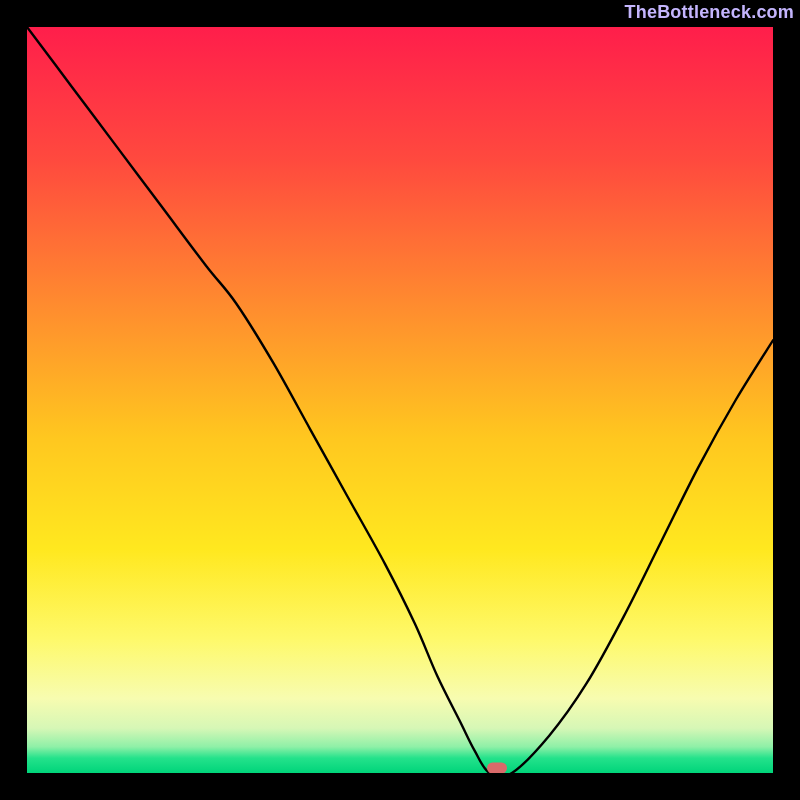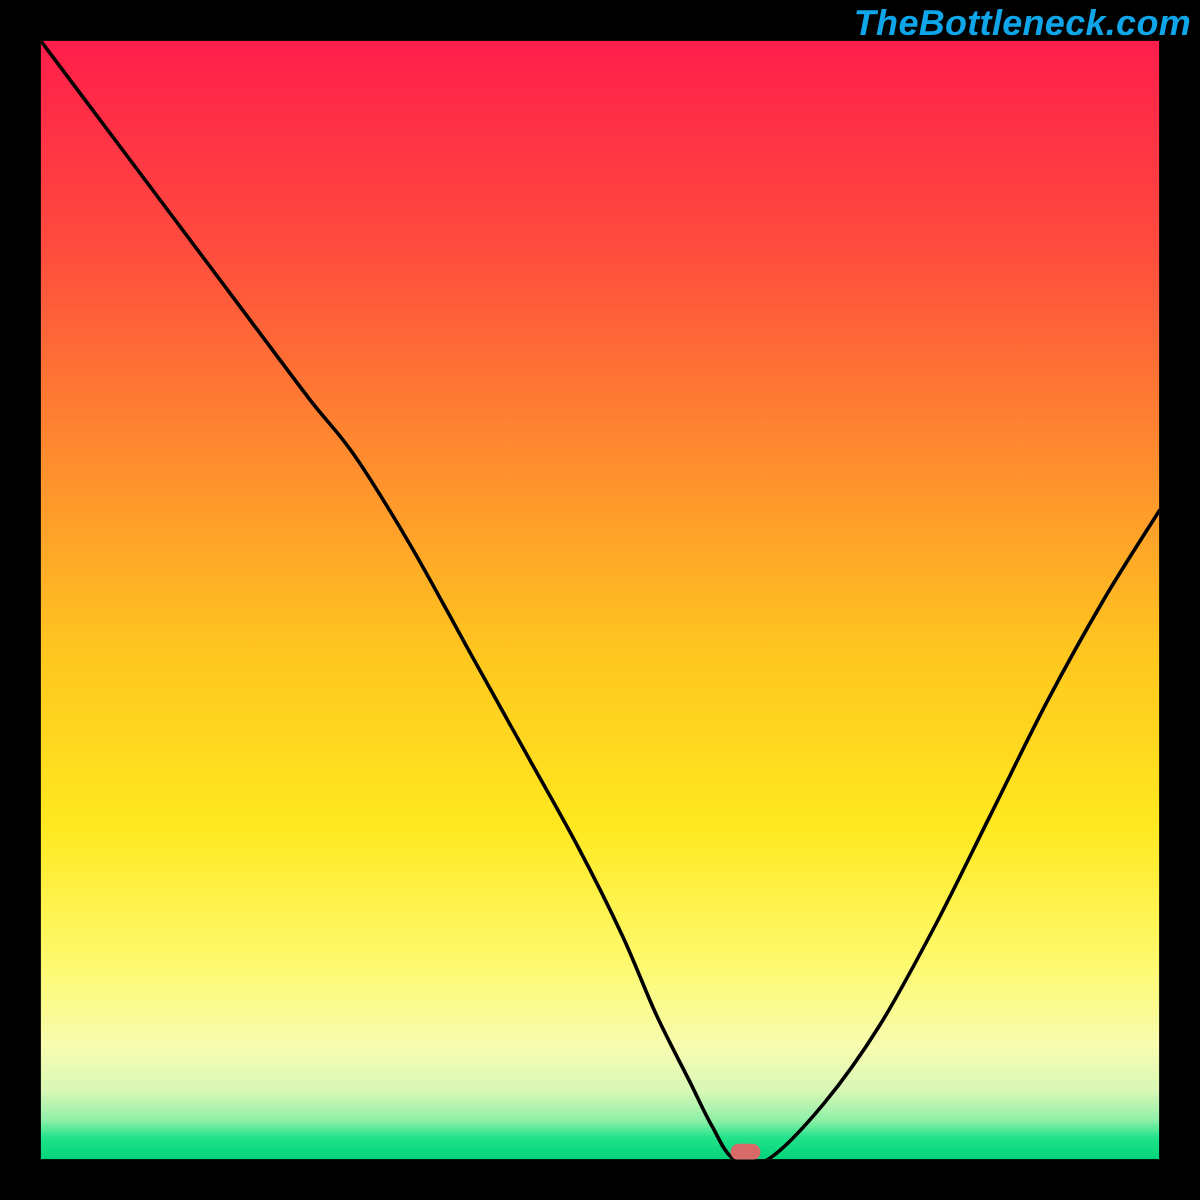--- a/index.html
+++ b/index.html
@@ -14,26 +14,25 @@
   .stage {
     position: relative;
     width: 800px;
     height: 800px;
     background: #000;
   }
   .watermark {
     position: absolute;
     top: 2px;
     right: 6px;
-    color: #0ea5e9;
-    font-size: 24px;
+    color: #c4b5fd;
+    font-size: 18px;
     font-weight: 600;
     letter-spacing: 0.2px;
     z-index: 40;
-    font-style: italic;
   }
   .plot-area {
     position: absolute;
     left: 27px;
     top: 27px;
     width: 746px;
     height: 746px;
     overflow: hidden;
     z-index: 10;
   }

